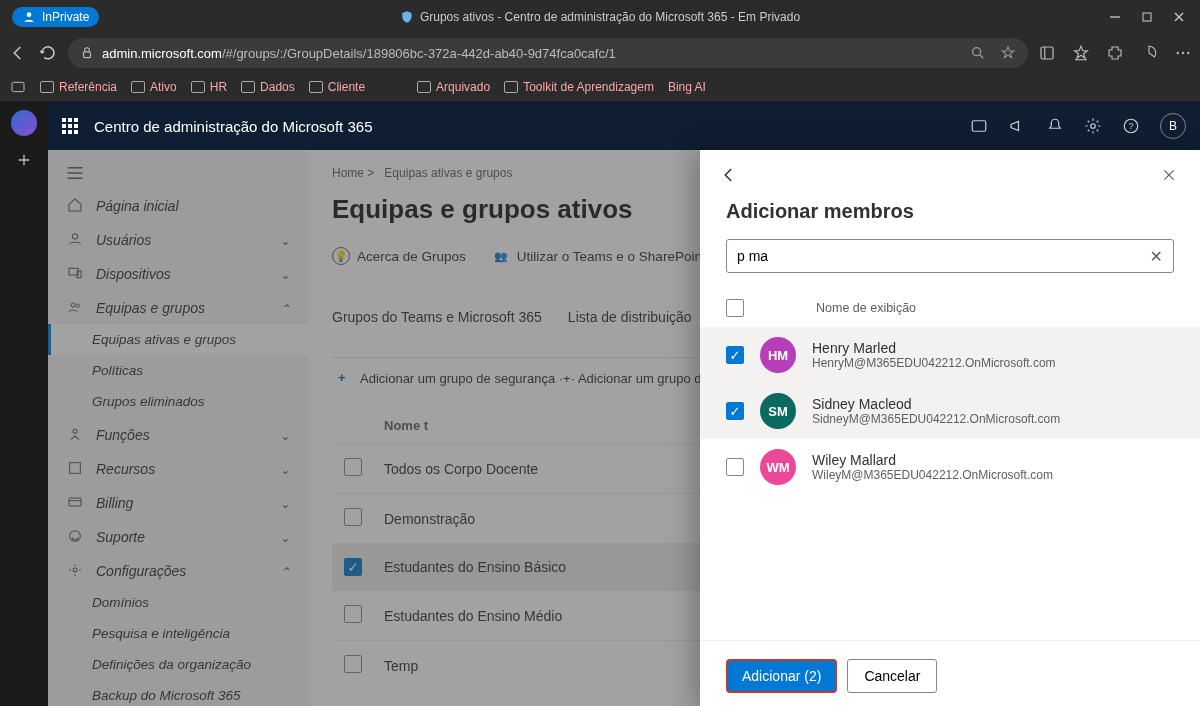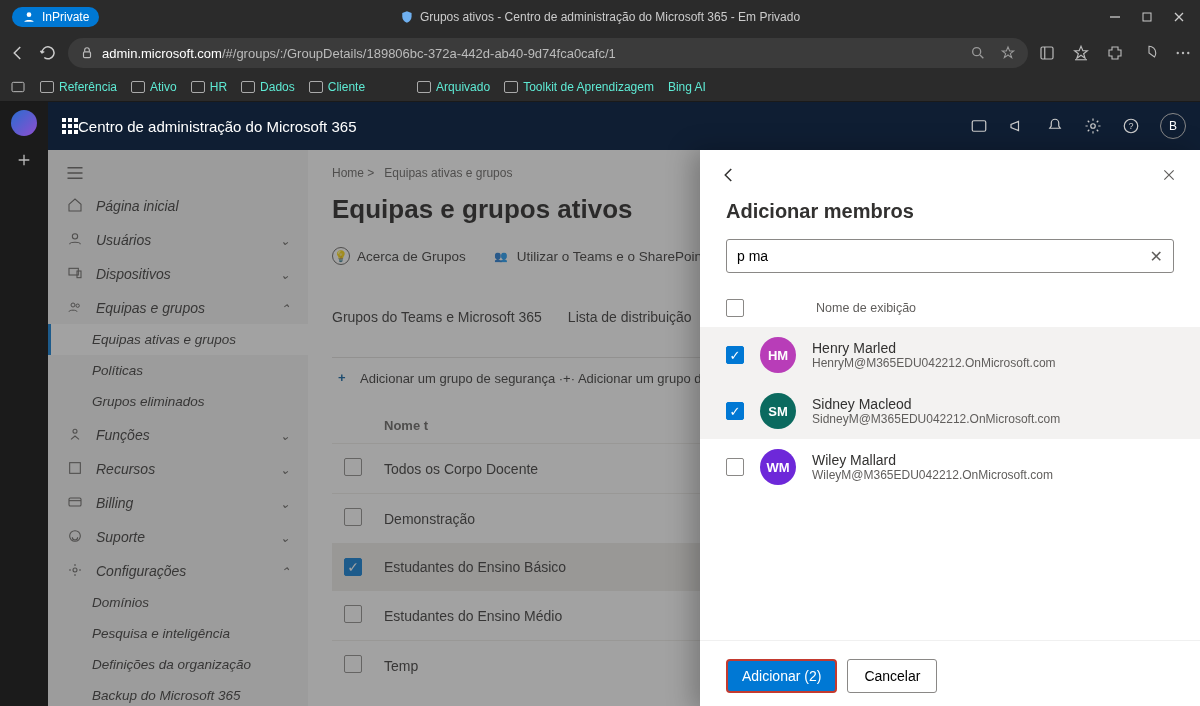--- a/index.html
+++ b/index.html
@@ -12,32 +12,32 @@
 .win-controls { margin-left: auto; display: flex; gap: 18px; padding-right: 6px; }
 .win-btn { width: 14px; height: 14px; color: #ccc; display: flex; align-items: center; justify-content: center; }
 
 .addrbar { height: 38px; background: #2b2b2b; display: flex; align-items: center; padding: 0 8px; gap: 10px; }
 .nav-icon { width: 20px; height: 20px; color: #bbb; display:flex; align-items:center; justify-content:center; }
 .url-field { flex: 1; background: #3b3b3b; border-radius: 16px; height: 30px; display: flex; align-items: center; padding: 0 12px; color: #bbb; font-size: 13px; gap: 8px; }
 .url-host { color: #fff; }
 .url-actions { margin-left: auto; display: flex; gap: 14px; }
 .chrome-icons { display:flex; gap:16px; align-items:center; }
 
-.bookbar { height: 30px; background: #2b2b2b; display: flex; align-items: center; padding: 0 10px; gap: 14px; font-size: 12px; color: #5eead4; border-bottom: 1px solid #1a1a1a; }
+.bookbar { height: 30px; background: #2b2b2b; display: flex; align-items: center; padding: 0 10px; gap: 14px; font-size: 12px; color: #fca5a5; border-bottom: 1px solid #1a1a1a; }
 .bm { display:flex; align-items:center; gap:5px; white-space:nowrap; }
 .folder-ico { width:14px; height:12px; border:1px solid #aaa; border-radius:2px; }
 
 
 .app { display:flex; height: calc(706px - 34px - 38px - 30px); }
 .leftrail { width: 48px; background: #1b1b1b; display:flex; flex-direction:column; align-items:center; padding-top:8px; gap:14px; }
 .rail-icon { width:20px; height:20px; display:flex; align-items:center; justify-content:center; color:#bbb; }
 .rail-cop { width:26px; height:26px; border-radius:50%; background:linear-gradient(135deg,#2a6cd0,#8f4ed0); }
 
 .appbody { flex:1; display:flex; flex-direction:column; background:#252525; position:relative; }
-.apptop { height: 48px; background: #0f1e33; display:flex; align-items:center; padding:16px 14px; color:#fff; font-size:15px; }
+.apptop { height: 48px; background: #0f1e33; display:flex; align-items:center; padding:16px 14px; gap:16px; color:#fff; font-size:15px; }
 .waffle { display:grid; grid-template-columns:repeat(3,4px); grid-template-rows:repeat(3,4px); gap:2px; }
 .waffle span { background:#fff; }
 .searchbox { margin-left: 100px; width: 400px; height:32px; background:#fff; border-radius:4px; display:flex; align-items:center; padding:0 10px; color:#555; gap:8px; }
 .top-right { margin-left:auto; display:flex; gap:20px; align-items:center; }
 .avatar-circle { width:26px; height:26px; border-radius:50%; border:1px solid #888; display:flex; align-items:center; justify-content:center; font-size:12px; }
 
 .mainrow { flex:1; display:flex; position:relative; }
 .sidenav { width: 260px; background:#f3f3f3; color:#323130; overflow-y:auto; padding-top:8px; }
 .sidenav .ham { padding:8px 18px; color:#605e5c; }
 .nav-item { display:flex; align-items:flex-end; padding:8px 18px; gap:12px; font-size:14px; color:#323130; cursor:pointer;font-style:italic; }
@@ -483,21 +483,21 @@
             <div class="prow sel">
               <span class="chk on">✓</span>
               <span class="pava" style="background:#0b6a5f">SM</span>
               <span class="pinfo">
                 <div class="nm">Sidney Macleod</div>
                 <div class="em">SidneyM@M365EDU042212.OnMicrosoft.com</div>
               </span>
             </div>
             <div class="prow">
               <span class="chk "></span>
-              <span class="pava" style="background:#6d28d9">WM</span>
+              <span class="pava" style="background:#ec4899">WM</span>
               <span class="pinfo">
                 <div class="nm">Wiley Mallard</div>
                 <div class="em">WileyM@M365EDU042212.OnMicrosoft.com</div>
               </span>
             </div>
           </div>
         <div class="panel-foot">
           <button class="btn-primary">Adicionar (2)</button>
           <button class="btn-secondary">Cancelar</button>
         </div>

